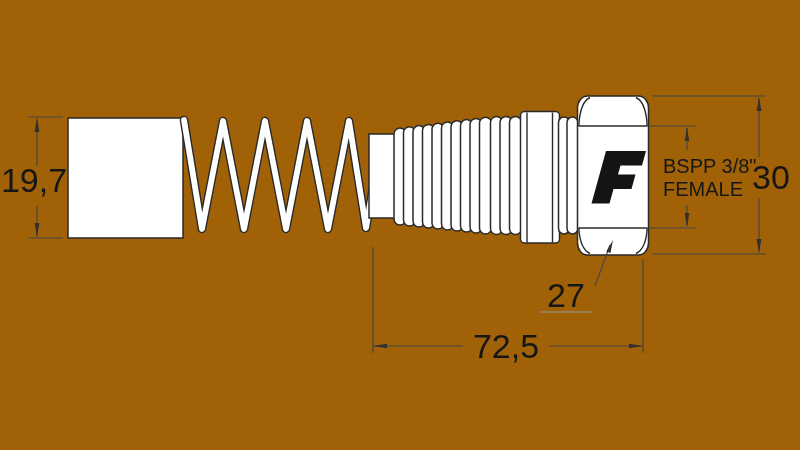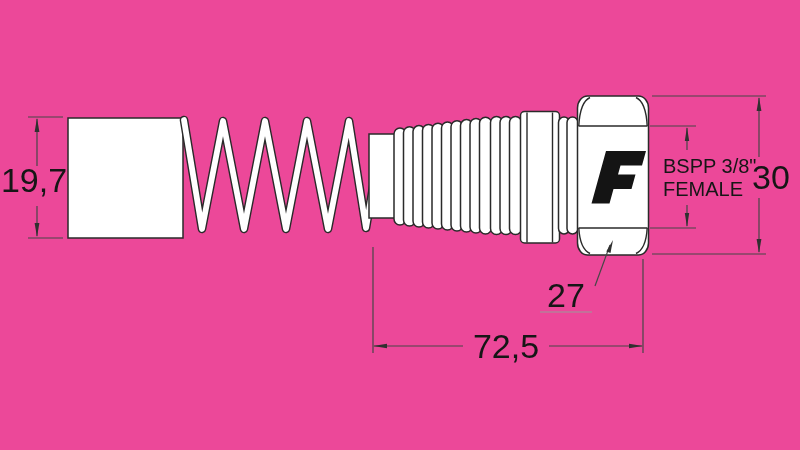--- a/index.html
+++ b/index.html
@@ -8,21 +8,21 @@
     background: #ffffff;
     width: 800px;
     height: 450px;
     overflow: hidden;
     font-family: "Liberation Sans", sans-serif;
   }
   .stage {
     position: relative;
     width: 800px;
     height: 450px;
-    background: #ec4899;
+    background: #a16207;
   }
   svg text {
     font-family: "Liberation Sans", sans-serif;
     fill: #161616;
   }
   .dim-text  { font-size: 34px; }
   .note-text { font-size: 20px; }
   .part      { stroke: #2a2a2a; stroke-width: 1.5; fill: #ffffff; }
   .partline  { stroke: #2a2a2a; stroke-width: 1.4; fill: none; }
   .dim       { stroke: #474747; stroke-width: 1.2; fill: none; }

